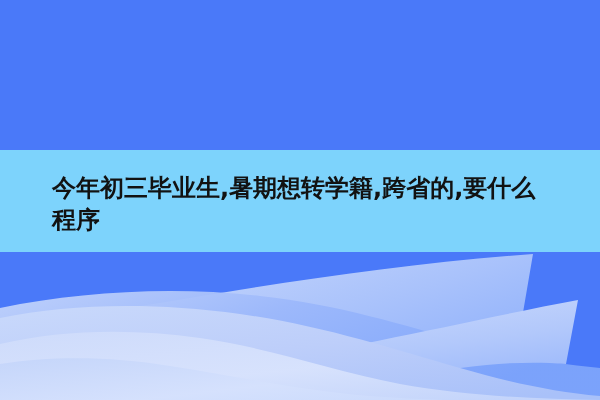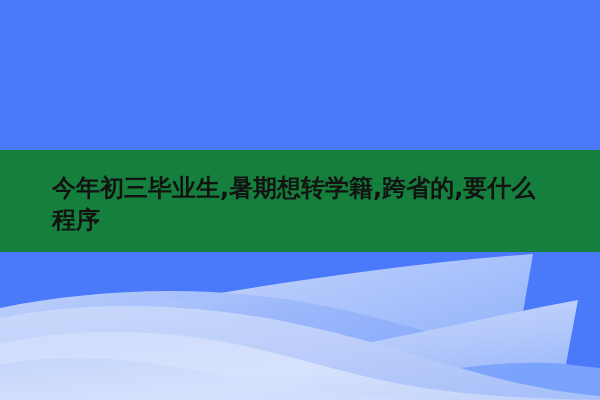--- a/index.html
+++ b/index.html
@@ -27,21 +27,21 @@
     background: #4a79f9;
   }
 
   
   .band-text {
     position: absolute;
     left: 0;
     top: 150px;
     width: 600px;
     height: 102px;
-    background: #15803d;
+    background: #7dd3fc;
     box-sizing: border-box;
     padding: 22px 50px 0 52px;
   }
   .headline {
     margin: 0;
     color: #121212;
     font-size: 24px;
     font-weight: bold;
     line-height: 32px;
     letter-spacing: 0px;

